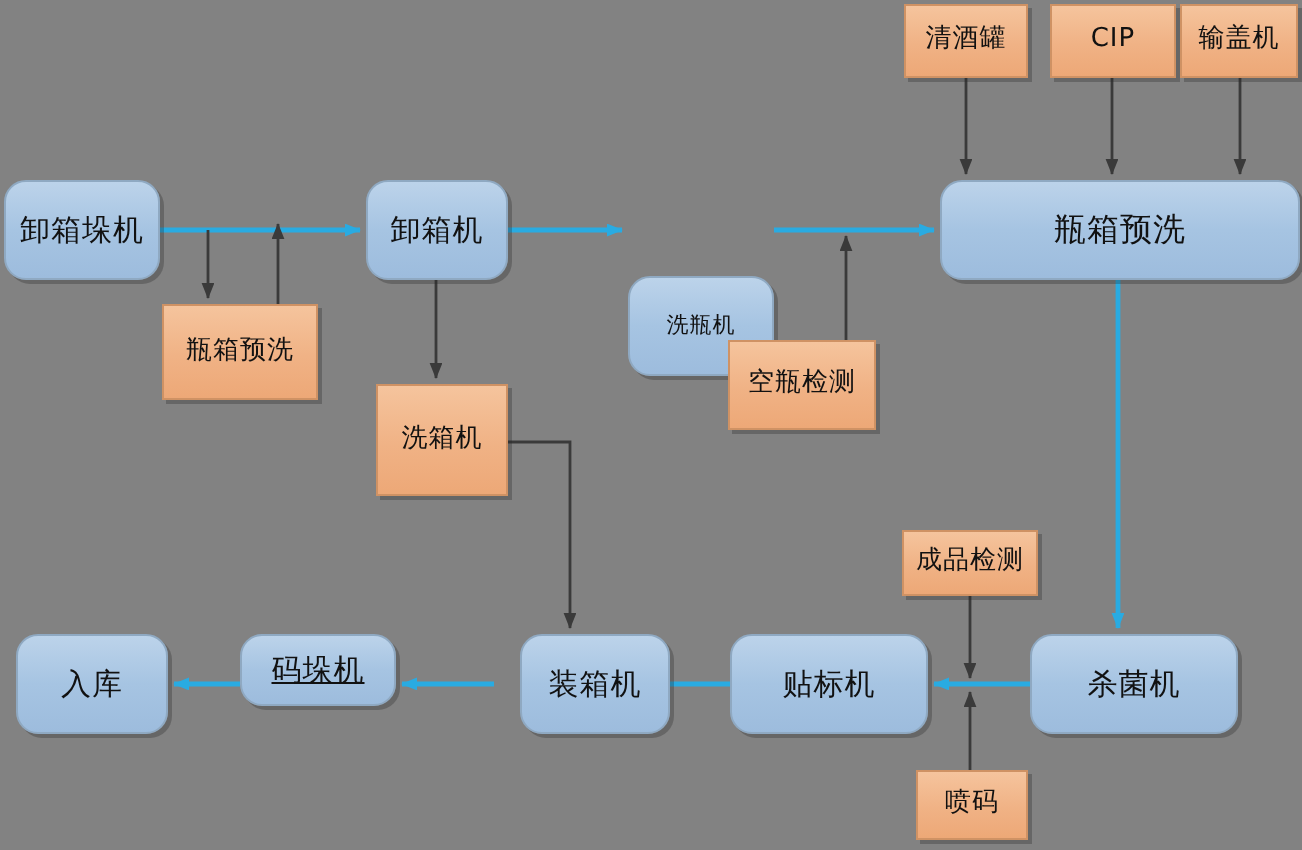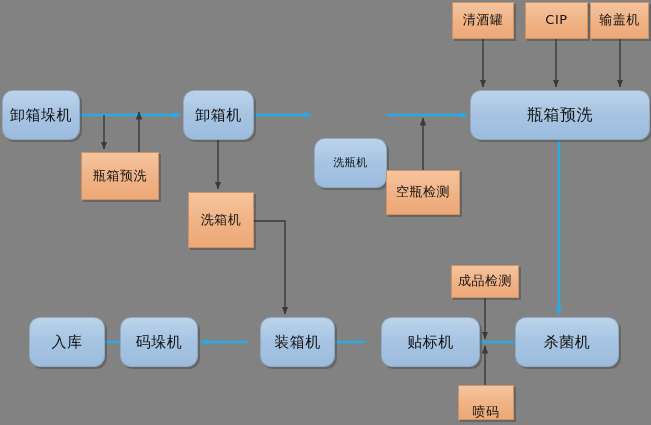--- a/index.html
+++ b/index.html
@@ -104,21 +104,21 @@
   </div>
 
   <div class="node orange" style="left:188px; top:192px; width:66px; height:56px; font-size:13px;">
     <span class="lbl">洗箱机</span>
   </div>
 
   <div class="node blue" style="left:314px; top:90px; width:73px; height:50px; font-size:11px;margin-top:48px;">
     <span class="lbl">洗瓶机</span>
   </div>
 
-  <div class="node orange" style="left:386px; top:170px; width:74px; height:45px; font-size:13px;">
+  <div class="node orange" style="left:364px; top:170px; width:74px; height:45px; font-size:13px;">
     <span class="lbl">空瓶检测</span>
   </div>
 
   <div class="node orange" style="left:452px; top:2px; width:62px; height:37px; font-size:13px;">
     <span class="lbl">清酒罐</span>
   </div>
 
   <div class="node orange" style="left:590px; top:2px; width:59px; height:37px; font-size:13px;">
     <span class="lbl">输盖机</span>
   </div>
@@ -132,33 +132,33 @@
   </div>
 
   <div class="node orange" style="left:451px; top:265px; width:68px; height:33px; font-size:13px;">
     <span class="lbl">成品检测</span>
   </div>
 
   <div class="node blue" style="left:515px; top:317px; width:104px; height:50px; font-size:15px;">
     <span class="lbl">杀菌机</span>
   </div>
 
-  <div class="node orange" style="left:458px; top:385px; width:56px; height:35px; font-size:13px;align-items:flex-end;">
+  <div class="node orange" style="left:458px; top:385px; width:56px; height:35px; font-size:13px;">
     <span class="lbl">喷码</span>
   </div>
 
-  <div class="node blue" style="left:365px; top:317px; width:99px; height:50px; font-size:15px;margin-left:16px;">
+  <div class="node blue" style="left:365px; top:317px; width:99px; height:50px; font-size:15px;">
     <span class="lbl">贴标机</span>
   </div>
 
   <div class="node blue" style="left:247px; top:317px; width:75px; height:50px; font-size:15px;margin-left:13px;">
     <span class="lbl">装箱机</span>
   </div>
 
-  <div class="node blue" style="left:120px; top:317px; width:78px; height:50px; font-size:15px;">
+  <div class="node blue" style="left:120px; top:317px; width:78px; height:36px; font-size:15px;text-decoration:underline;">
     <span class="lbl">码垛机</span>
   </div>
 
-  <div class="node blue" style="left:8px; top:317px; width:76px; height:50px; font-size:15px;margin-left:21px;">
+  <div class="node blue" style="left:8px; top:317px; width:76px; height:50px; font-size:15px;">
     <span class="lbl">入库</span>
   </div>
 
 </div>
 
 </body></html>

